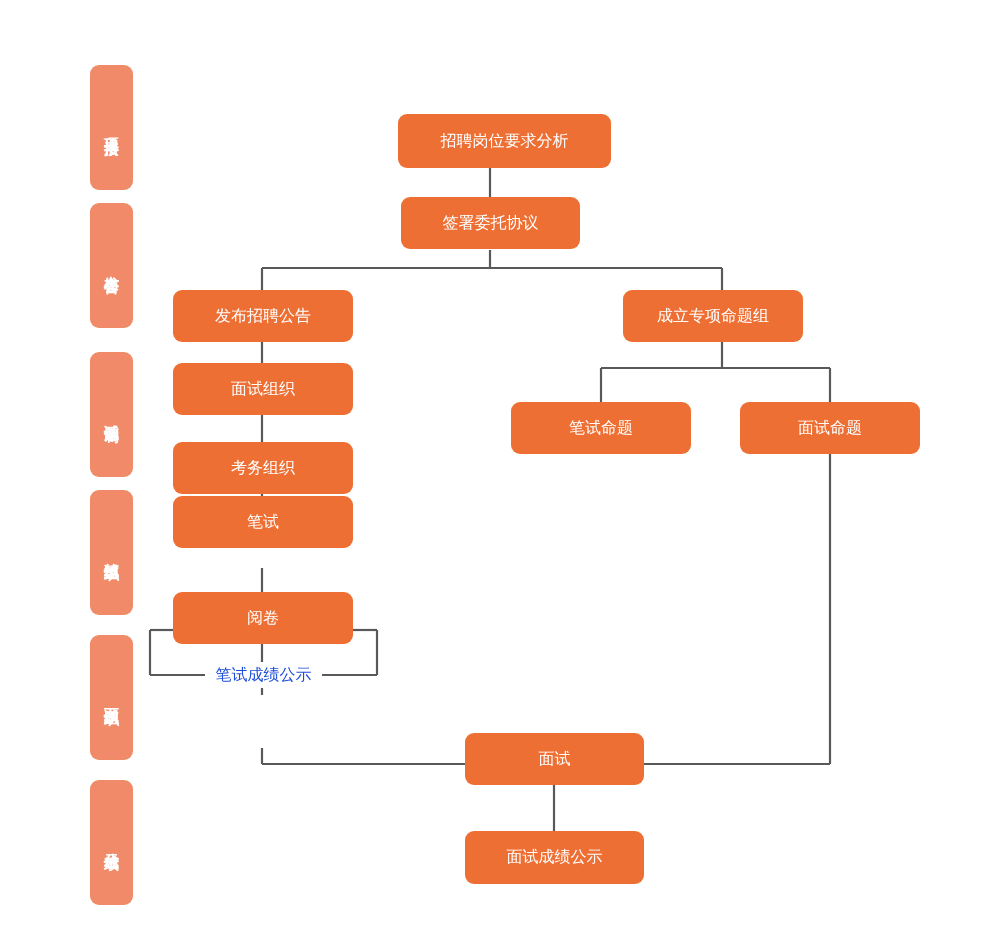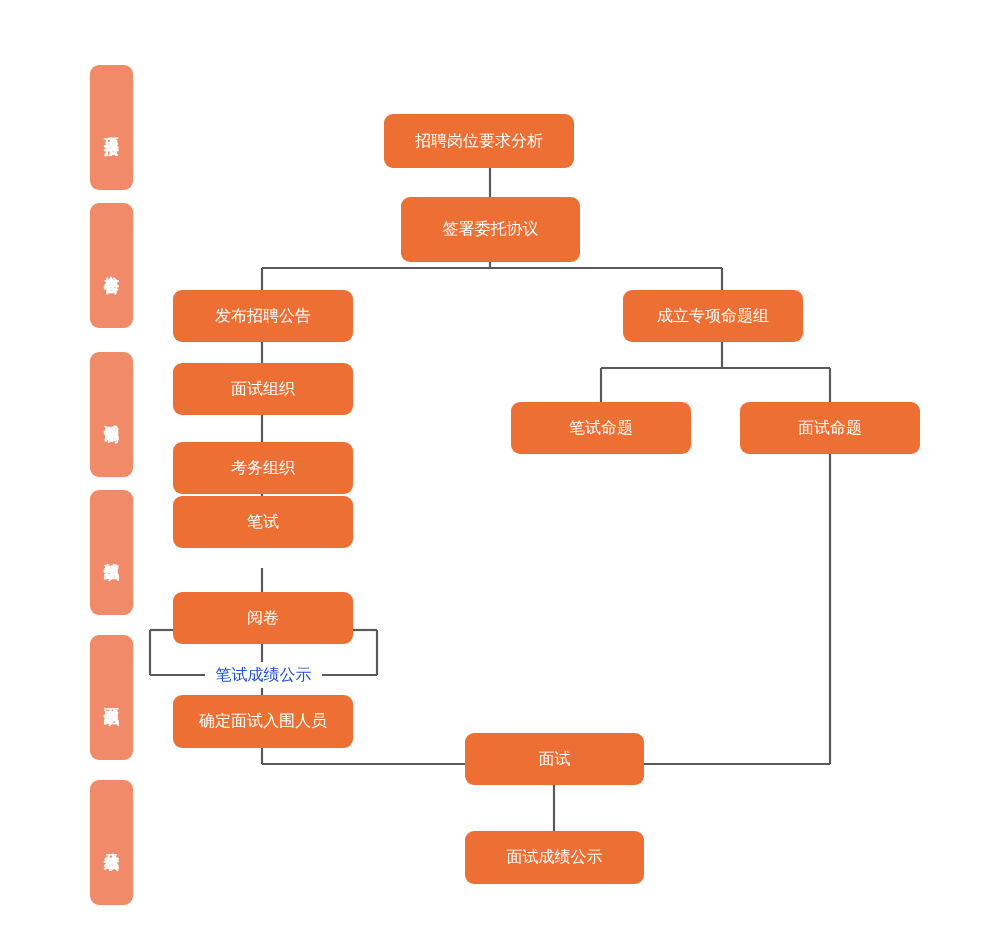--- a/index.html
+++ b/index.html
@@ -126,25 +126,25 @@
   <div class="stage-chip" style="left:90px;  top:490px; width:43px;  height:125px;">
     <span>笔试组织</span>
   </div>
   <div class="stage-chip" style="left:90px;  top:635px; width:43px;  height:125px;">
     <span>面试组织</span>
   </div>
   <div class="stage-chip" style="left:90px;  top:780px; width:43px;  height:125px;">
     <span>公示成绩</span>
   </div>
 
-  <div class="node" style="left:384px; top:114px; width:190px; height:54px;">
+  <div class="node" style="left:398px; top:114px; width:213px; height:54px;">
     <span>招聘岗位要求分析</span>
   </div>
 
-  <div class="node" style="left:401px; top:197px; width:179px; height:65px;">
+  <div class="node" style="left:401px; top:197px; width:179px; height:52px;">
     <span>签署委托协议</span>
   </div>
 
   <div class="node" style="left:173px; top:290px; width:180px; height:52px;">
     <span>发布招聘公告</span>
   </div>
 
   <div class="node" style="left:623px; top:290px; width:180px; height:52px;">
     <span>成立专项命题组</span>
   </div>
@@ -166,23 +166,20 @@
   </div>
 
   <div class="node" style="left:173px; top:496px; width:180px; height:52px;">
     <span>笔试</span>
   </div>
 
   <div class="node" style="left:173px; top:592px; width:180px; height:52px;">
     <span>阅卷</span>
   </div>
 
-  <div class="node" style="left:173px; top:695px; width:180px; height:53px;">
-    <span>确定面试入围人员</span>
-  </div>
 
   <div class="node" style="left:465px; top:831px; width:179px; height:53px;">
     <span>面试成绩公示</span>
   </div>
 
   <div class="node" style="left:465px; top:733px; width:179px; height:52px;">
     <span>面试</span>
   </div>
 
   <div class="edge-label" style="left:205px; top:662px; width:117px; height:26px;">

